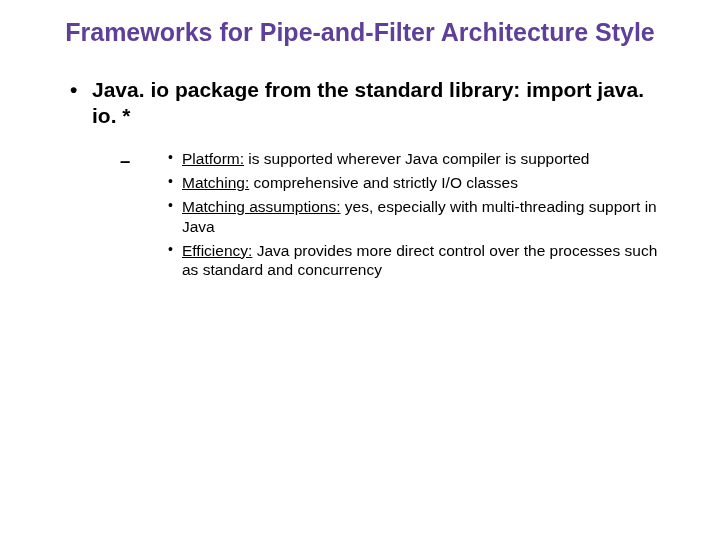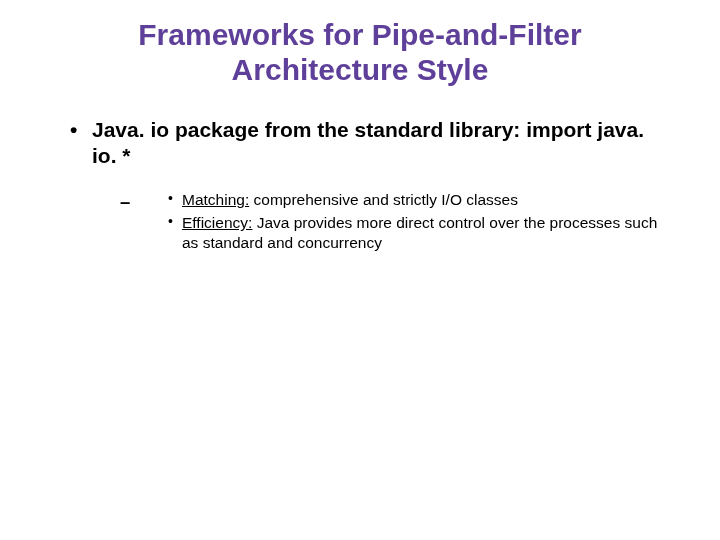--- a/index.html
+++ b/index.html
@@ -14,21 +14,21 @@
   .slide {
     box-sizing: border-box;
     width: 720px;
     height: 540px;
     padding: 0;
   }
   .title {
     color: #5e3f99;
     font-weight: bold;
     text-align: center;
-    font-size: 30px;
+    font-size: 25px;
     line-height: 1.15;
     padding: 18px 60px 8px 60px;
   }
   ul.level1 {
     margin: 22px 0 0 0;
     padding: 0 50px 0 70px;
     list-style: none;
   }
   ul.level1 > li {
     position: relative;
@@ -95,21 +95,27 @@
 
   <ul class="level1">
     <li>
       <span>Java. io package from the standard library: import </span><span>java. io. *</span>
 
       <ul class="level2">
         <li>
 
           <ul class="level3">
             <li>
+              <span class="u">Platform:</span><span> is supported wherever Java compiler  is supported</span>
+            </li>
+            <li>
               <span class="u">Matching:</span><span> comprehensive and strictly  I/O classes</span>
+            </li>
+            <li>
+              <span class="u">Matching assumptions:</span><span> yes, especially with multi-threading support in Java</span>
             </li>
             <li>
               <span class="u">Efficiency:</span><span> Java provides more direct control over the processes such as standard and concurrency</span>
             </li>
           </ul>
         </li>
       </ul>
     </li>
   </ul>
 

